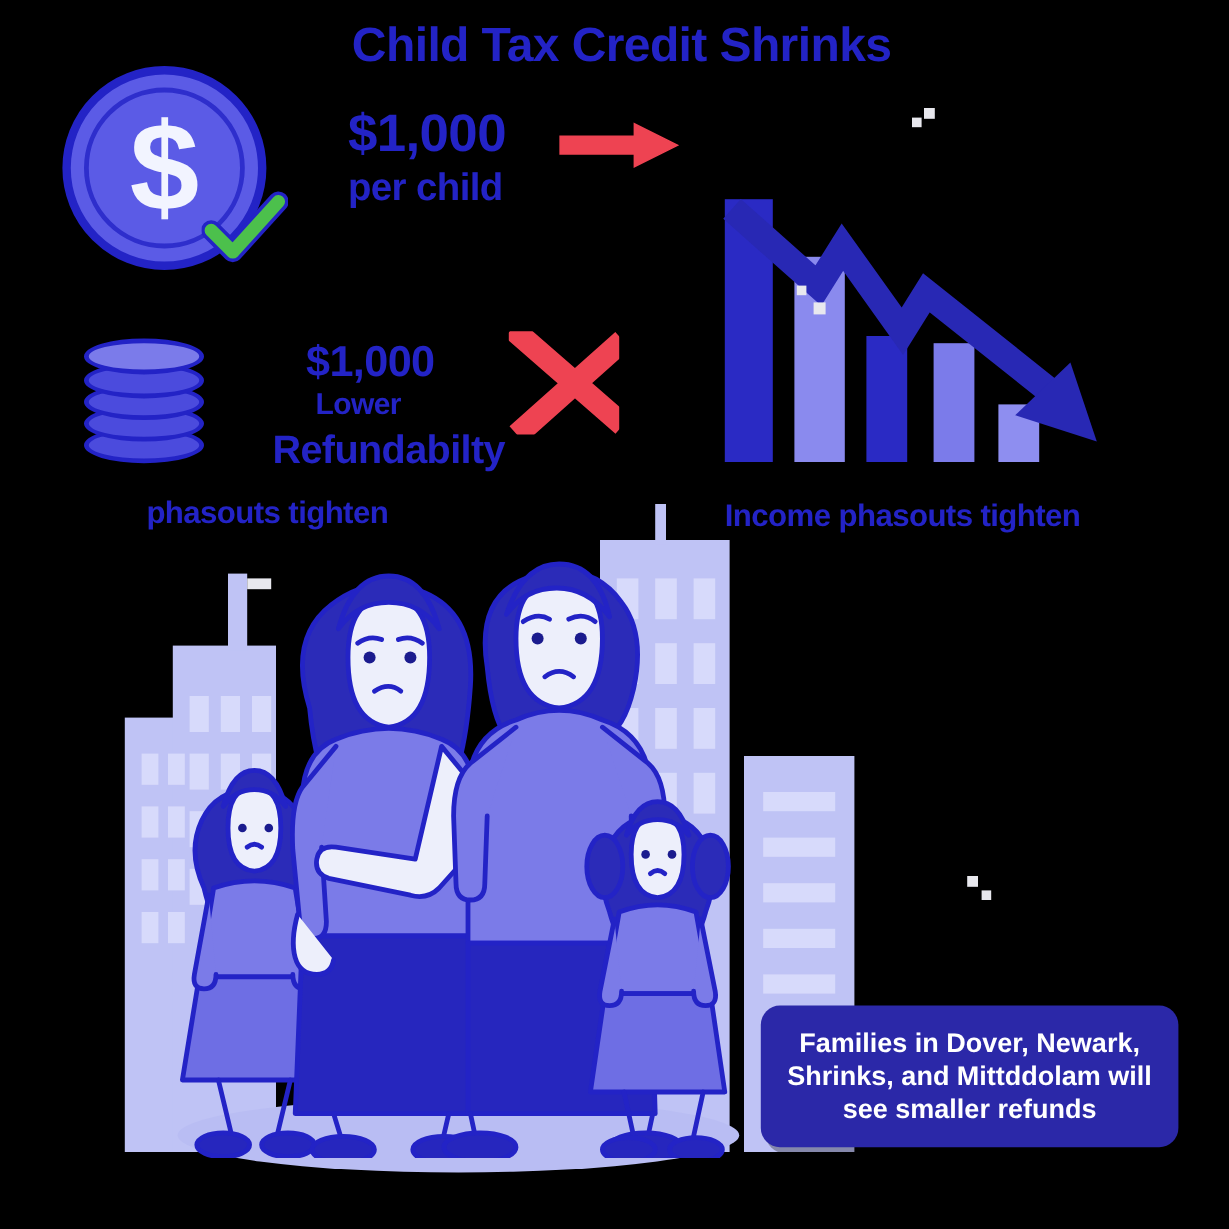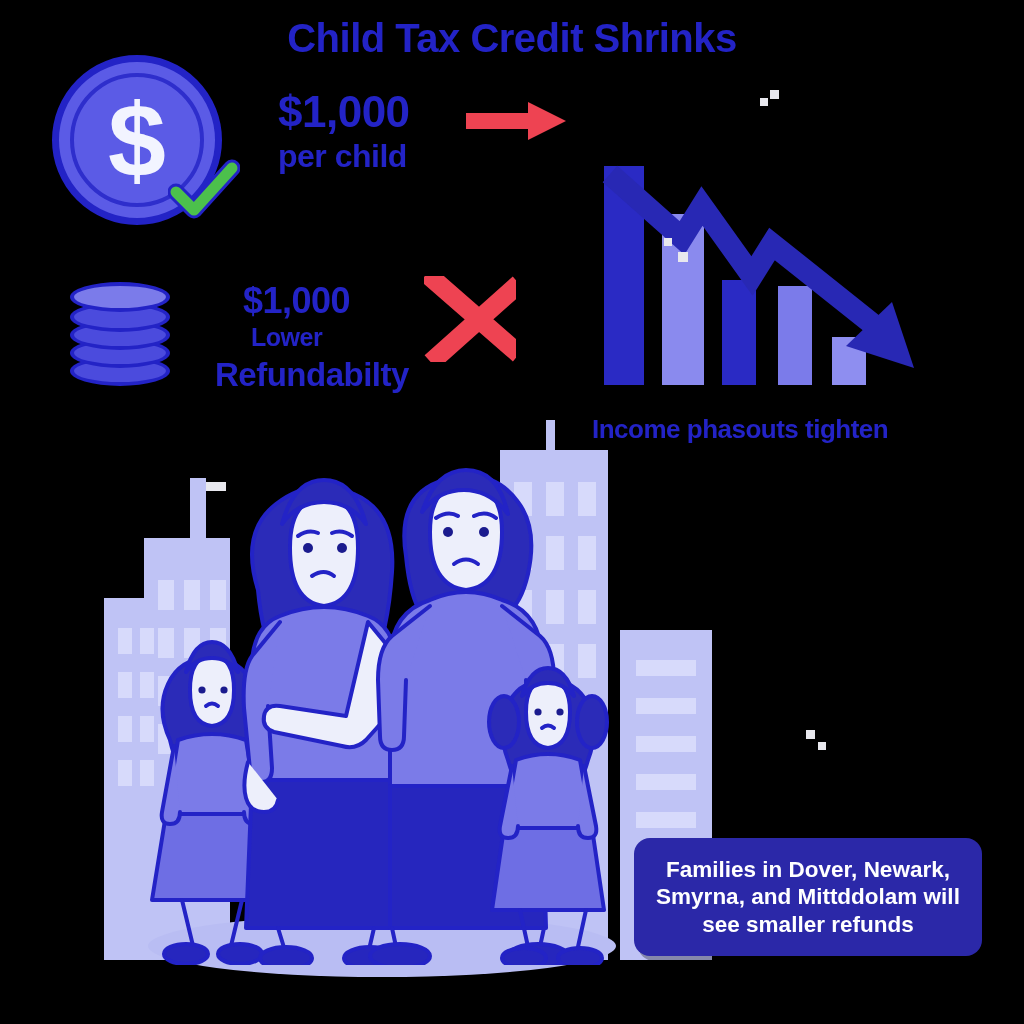--- a/index.html
+++ b/index.html
@@ -3,21 +3,21 @@
 <meta charset="utf-8">
 <style>
   html,body{margin:0;padding:0;background:#000;}
   body{width:1024px;height:1024px;overflow:hidden;
        font-family:"Liberation Sans",sans-serif;}
   #poster{position:relative;width:1024px;height:1024px;
           background:transparent;border-radius:26px;overflow:hidden;}
 
   
   .hl{position:absolute;color:#2323C6;font-weight:bold;
-      line-height:1.02;letter-spacing:-0.5px;}
+      line-height:1.02;letter-spacing:-0.5px;margin-left:12px;}
   #title{left:0;right:0;top:18px;text-align:center;font-size:40px;}
   #amt-main{left:278px;top:90px;font-size:44px;}
   #amt-sub{left:278px;top:140px;font-size:32px;}
   #amt2{left:243px;top:283px;font-size:36px;}
   #lower{left:251px;top:325px;font-size:25px;}
   #refund{left:215px;top:358px;font-size:33px;}
   #lab-left{left:110px;top:414px;font-size:26px;}
   #lab-right{left:592px;top:416px;font-size:26px;}
 
   
@@ -93,20 +93,21 @@
   </div>
 
   <div class="hl" id="amt2">$1,000</div>
   <div class="hl" id="lower">Lower</div>
   <div class="hl" id="refund">Refundabilty</div>
 
   <svg id="red-x" viewBox="0 0 92 86">
     <path d="M10 4 L88 72 M88 14 L14 80" stroke="#EE4352" stroke-width="19" stroke-linecap="square" fill="none"></path>
   </svg>
 
+  <div class="hl" id="lab-left">phasouts tighten</div>
   <div class="hl" id="lab-right">Income phasouts tighten</div>
 
   <div id="chart">
     <div class="bar" style="left:4px;  width:40px; height:219px; background:#2A2AC4;"></div>
     <div class="bar" style="left:62px; width:42px; height:171px; background:#8A8AEE;"></div>
     <div class="bar" style="left:122px;width:34px; height:105px; background:#2A2AC4;"></div>
     <div class="bar" style="left:178px;width:34px; height:99px;  background:#7B7BEA;"></div>
     <div class="bar" style="left:232px;width:34px; height:48px;  background:#8E8EF0;"></div>
   </div>
   <svg id="trend" viewBox="0 0 330 222">
@@ -248,21 +249,21 @@
         <path d="M382 326 l-12 60 q-2 12 8 12 q10 0 10 -12" fill="#7B7BE8"></path>
         <path d="M454 326 l12 60 q2 12 -8 12 q-10 0 -10 -12" fill="#7B7BE8"></path>
         <path d="M390 470 l10 46 M456 470 l-10 46" fill="none"></path>
         <ellipse cx="394" cy="518" rx="22" ry="10" fill="#2626BE"></ellipse>
         <ellipse cx="450" cy="518" rx="22" ry="10" fill="#2626BE"></ellipse>
       </g>
     </g>
   </svg>
 
   <div id="banner">
-    <div id="banner-text">Families in Dover, Newark, Smyrna, and Mittddolam will see smaller refunds</div>
+    <div id="banner-text">Families in Dover, Newark, Shrinks, and Mittddolam will see smaller refunds</div>
   </div>
 
   <div class="spk" style="left:770px;top:90px;width:9px;height:9px;"></div>
   <div class="spk" style="left:760px;top:98px;width:8px;height:8px;"></div>
   <div class="spk" style="left:806px;top:730px;width:9px;height:9px;"></div>
   <div class="spk" style="left:818px;top:742px;width:8px;height:8px;"></div>
   <div class="spk" style="left:206px;top:482px;width:20px;height:9px;"></div>
   <div class="spk" style="left:678px;top:252px;width:10px;height:10px;"></div>
   <div class="spk" style="left:664px;top:238px;width:8px;height:8px;"></div>
 

